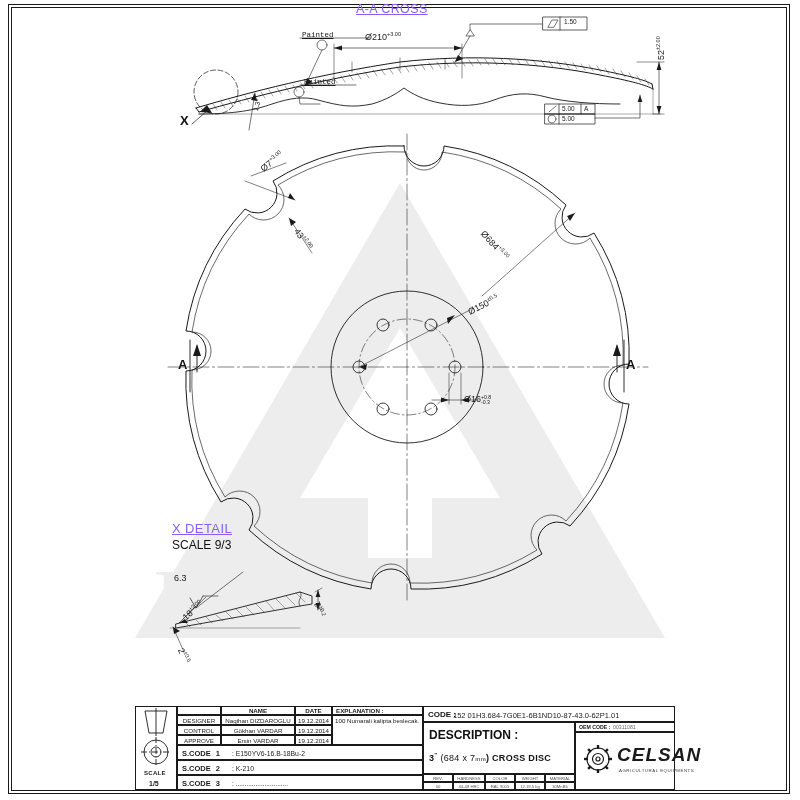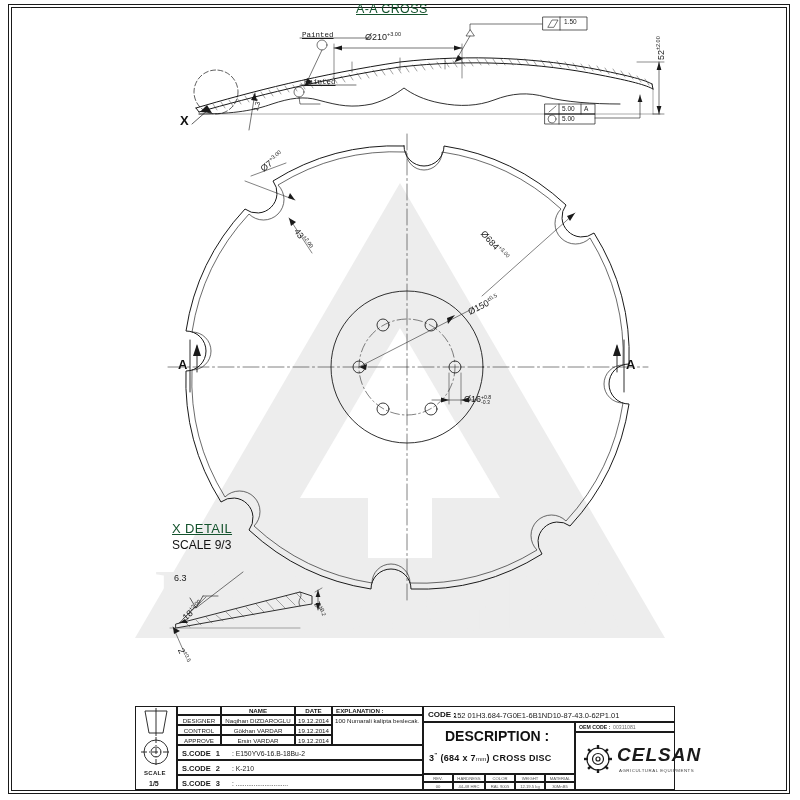--- a/index.html
+++ b/index.html
@@ -15,21 +15,21 @@
 
   .wm{position:absolute;left:0;top:0;width:800px;height:800px;pointer-events:none;margin-top:28px;}
   .wm-text{position:absolute;left:0;top:520px;width:800px;text-align:center;
     font-family:"Liberation Serif",serif;font-size:92px;letter-spacing:10px;
     color:#ededed;}
 
   svg.layer{position:absolute;left:0;top:0;width:800px;height:800px;}
 
   .t{position:absolute;font-size:8.5px;color:#1a1a1a;white-space:nowrap;}
   .t.b{font-weight:bold;}
-  .ttl{position:absolute;font-size:12.5px;letter-spacing:.4px;color:#14532d;
+  .ttl{position:absolute;font-size:12.5px;letter-spacing:.4px;color:#8b5cf6;
     text-decoration:underline;white-space:nowrap;}
   .sub{position:absolute;font-size:12px;color:#111;white-space:nowrap;}
   .dim{position:absolute;font-size:9px;color:#1a1a1a;white-space:nowrap;}
   .dim sup{font-size:5.5px;vertical-align:super;}
   .tiny{position:absolute;font-size:5.2px;color:#1a1a1a;white-space:nowrap;}
   .lbl{position:absolute;font-size:7.5px;color:#1a1a1a;white-space:nowrap;}
   .big{position:absolute;font-size:14px;font-weight:bold;color:#111;white-space:nowrap;}
   .mid{position:absolute;font-size:10.5px;font-weight:bold;color:#111;white-space:nowrap;}
   .u{text-decoration:underline;font-family:Liberation Mono, monospace;}
 
@@ -429,24 +429,24 @@
       <span>S.CODE</span>
       <span style="margin-left:3px;">3</span>
     </div>
     <div class="t" style="left:97px;top:74px;font-size:6.5px;">: .............................</div>
 
     <div class="tb" style="left:288px;top:0;width:252px;height:16px;"></div>
     <div class="mid" style="left:293px;top:4px;font-size:8px;">CODE :</div>
     <div class="t" style="left:318px;top:5px;font-size:7.5px;">152 01H3.684-7G0E1-6B1ND10-87-43.0-62P1.01</div>
 
     <div class="tb" style="left:288px;top:16px;width:152px;height:52px;"></div>
-    <div class="mid" style="left:310px;top:22px;font-size:14px;">DESCRIPTION :</div>
+    <div class="mid" style="left:294px;top:22px;font-size:12px;">DESCRIPTION :</div>
     <div class="mid" style="left:294px;top:46px;font-size:9px;letter-spacing:.3px;">
       <span>3</span><span style="font-size:6px;vertical-align:super;">”</span>
-      <span style="font-weight:bold;">(684 x 7</span><span style="font-size:6px;font-weight:normal;">mm</span><span>) CROSS DISC</span>
+      <span style="font-weight:normal;">(684 x 7</span><span style="font-size:6px;font-weight:normal;">mm</span><span>) CROSS DISC</span>
     </div>
 
     <div class="tb" style="left:440px;top:16px;width:100px;height:10px;"></div>
     <div class="t b" style="left:444px;top:18px;font-size:5.2px;">OEM CODE :</div>
     <div class="t" style="left:478px;top:18px;font-size:5.2px;color:#6d6d6d;">00311081</div>
 
     <div class="tb" style="left:440px;top:26px;width:100px;height:58px;"></div>
     <svg style="position:absolute;left:446px;top:36px;width:34px;height:34px;" viewBox="0 0 34 34">
       <g fill="none" stroke="#1a1a1a" stroke-width="1.2">
         <circle cx="17" cy="17" r="11"></circle>

